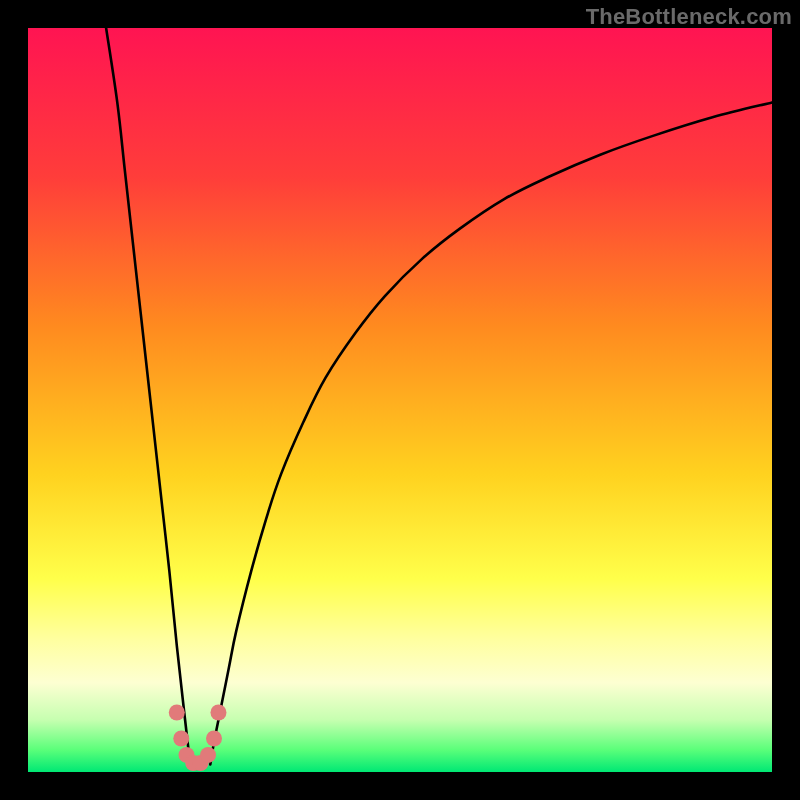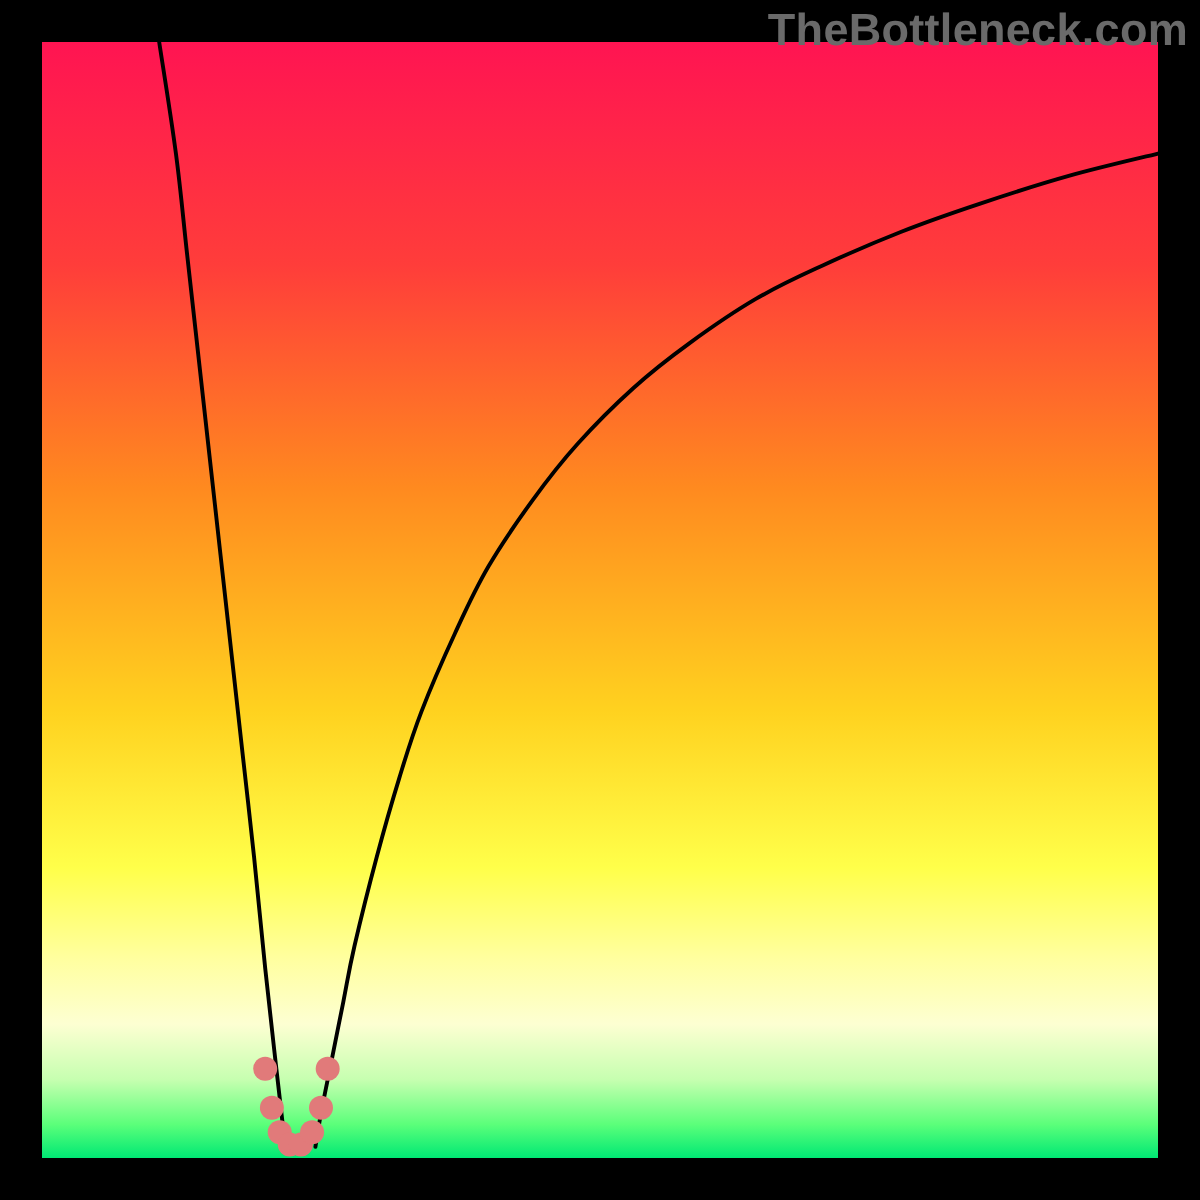--- a/index.html
+++ b/index.html
@@ -21,21 +21,21 @@
     left: 28px;
     top: 28px;
     width: 744px;
     height: 744px;
     
   }
   .watermark {
     position: absolute;
     top: 4px;
     right: 8px;
-    font-size: 30px;
+    font-size: 22px;
     font-weight: bold;
     color: #6a6a6a;
     letter-spacing: 0.2px;
     user-select: none;
   }
   svg.curve-layer {
     position: absolute;
     left: 0; top: 0;
     width: 100%;
     height: 100%;

